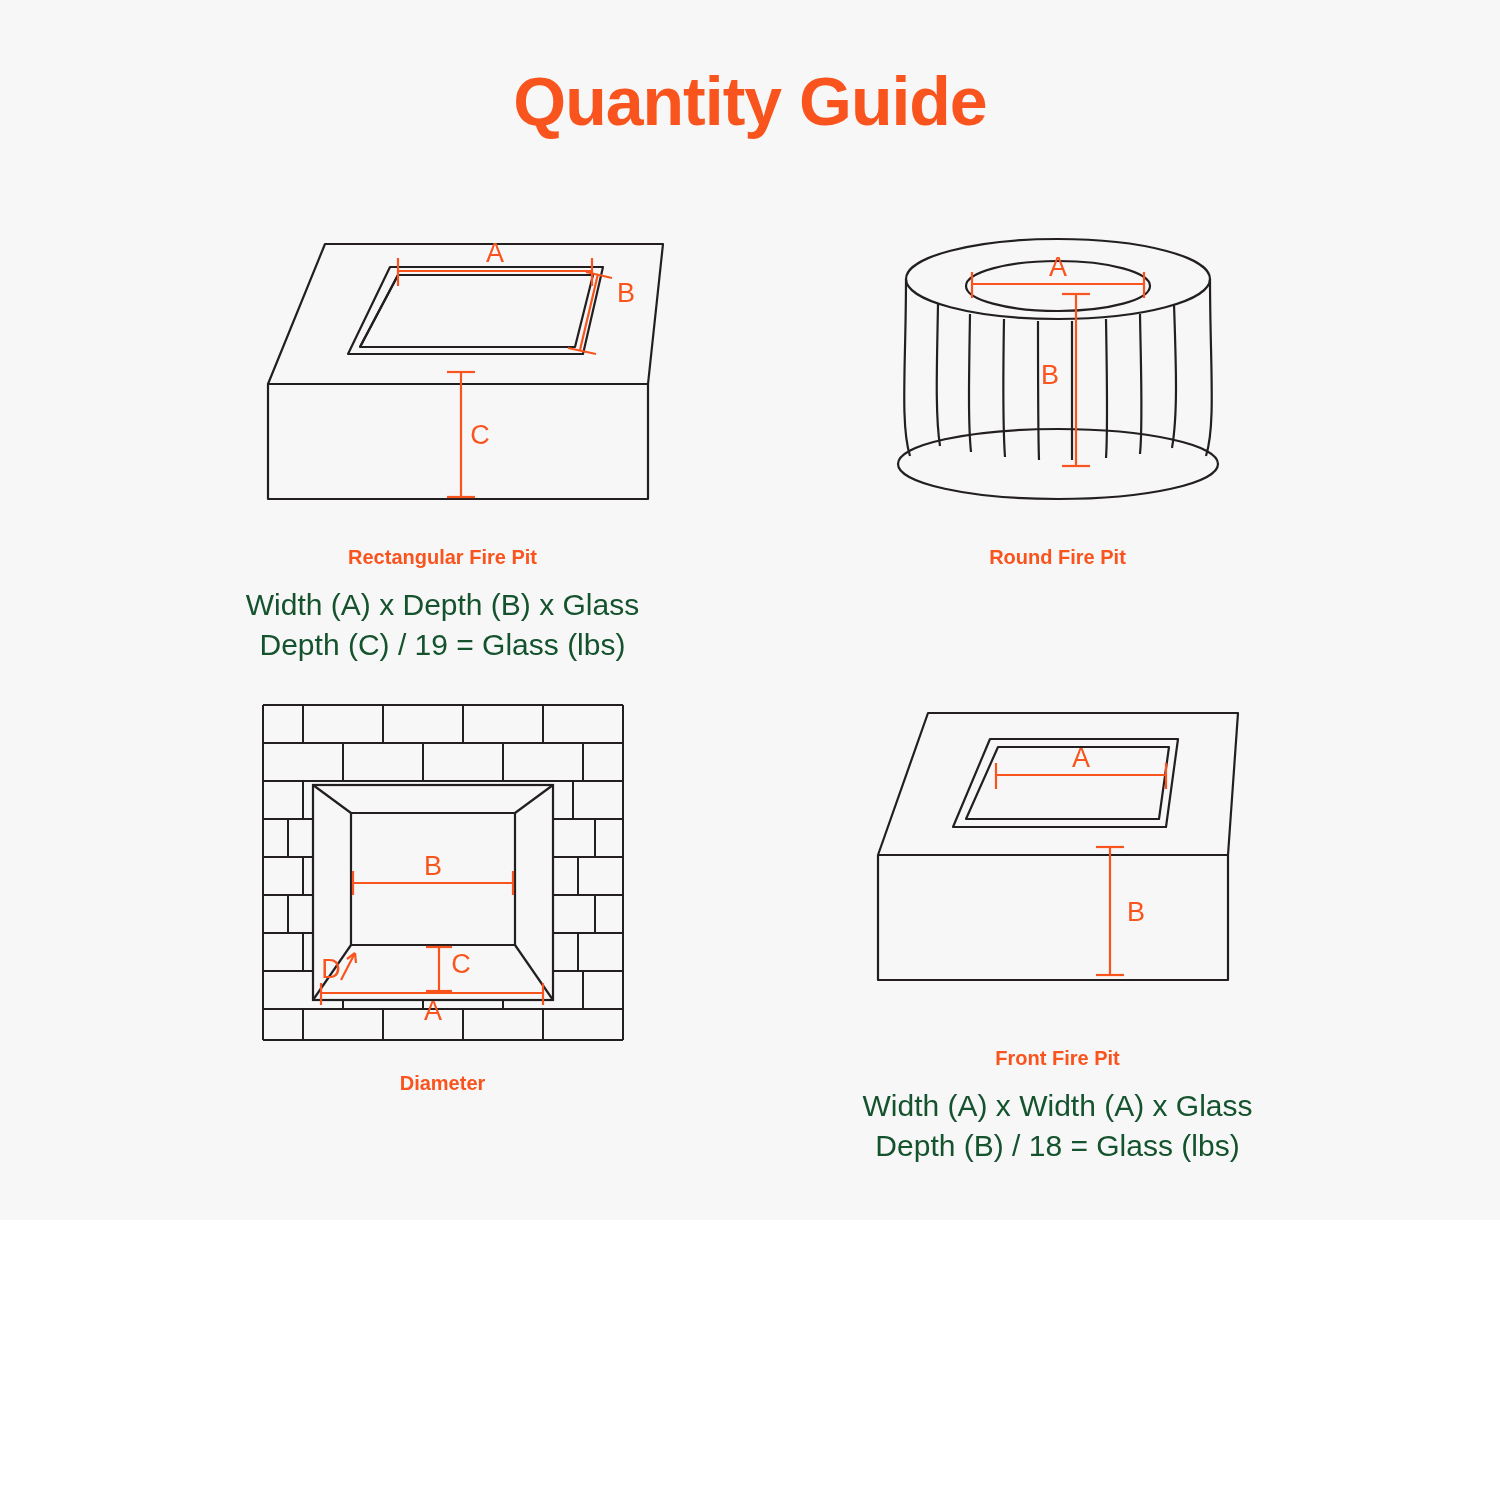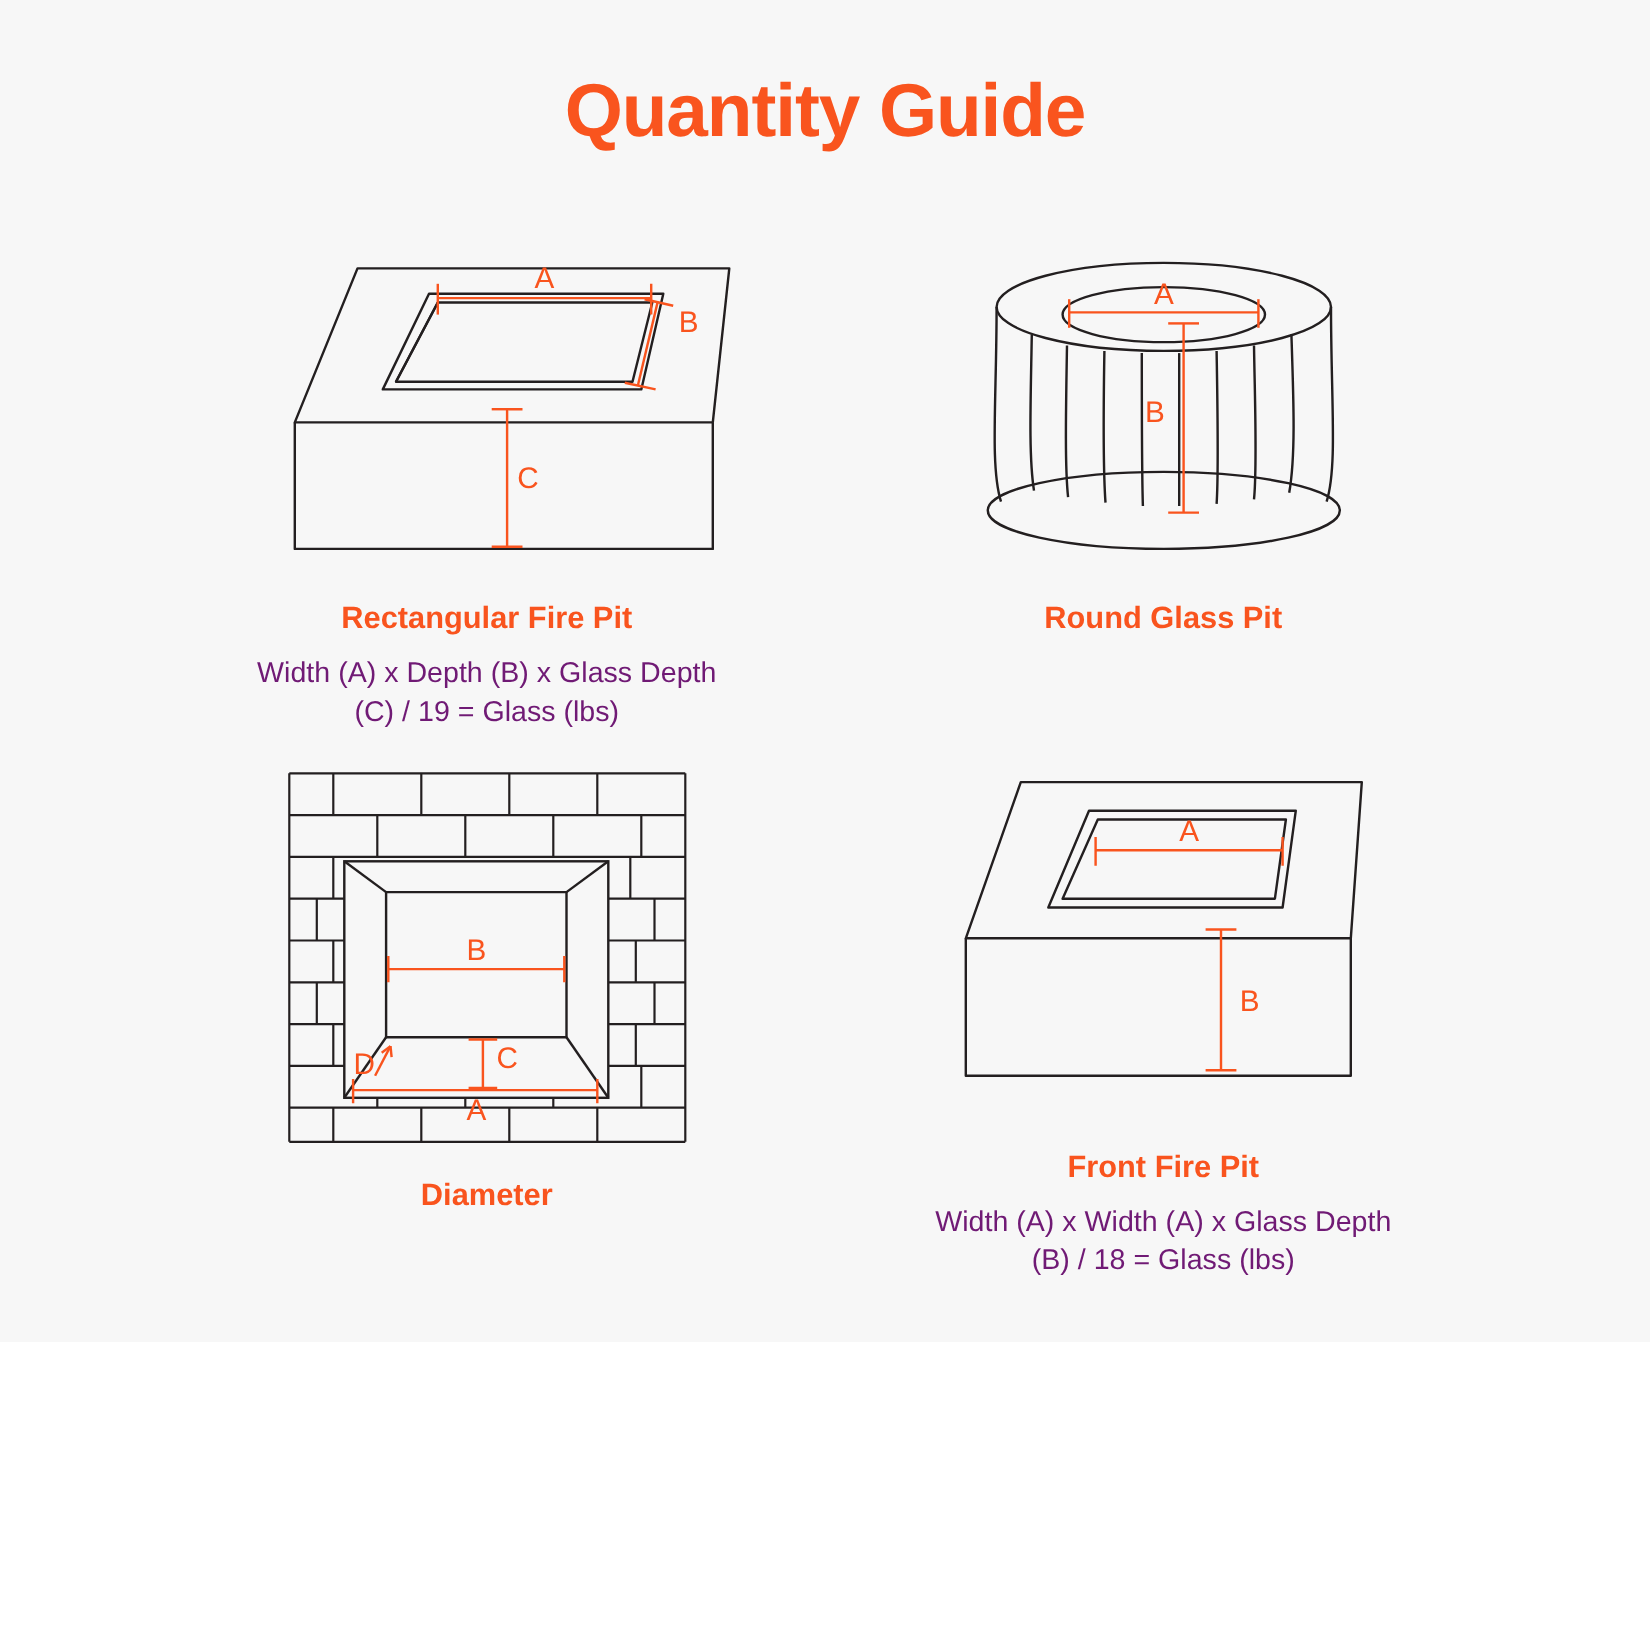--- a/index.html
+++ b/index.html
@@ -44,28 +44,28 @@
     align-items: center;
   }
   .figure {
     width: 100%;
     display: flex;
     justify-content: center;
     align-items: flex-end;
   }
   .cap-title {
     color: #f9541e;
-    font-size: 28px;
+    font-size: 20px;
     font-weight: bold;
     margin-top: 22px;
     text-align: center;
   }
   .cap-formula {
-    color: #701a75;
-    font-size: 26px;
+    color: #14532d;
+    font-size: 30px;
     line-height: 1.33;
     text-align: center;
     margin-top: 16px;
     max-width: 430px;
   }
   .r2 .figure { align-items: flex-start; }
 </style>
 </head>
 <body>
 
@@ -150,21 +150,21 @@
           <text x="200" y="52" text-anchor="middle" fill="#f9541e" font-family="Liberation Sans, sans-serif" font-size="27">A</text>
 
           <g stroke="#f9541e" stroke-width="2.2" fill="none">
             <line x1="218" y1="70" x2="218" y2="242"></line>
             <line x1="204" y1="70" x2="232" y2="70"></line>
             <line x1="204" y1="242" x2="232" y2="242"></line>
           </g>
           <text x="192" y="160" text-anchor="middle" fill="#f9541e" font-family="Liberation Sans, sans-serif" font-size="27">B</text>
         </svg>
       </div>
-      <div class="cap-title">Round Glass Pit</div>
+      <div class="cap-title">Round Fire Pit</div>
     </div>
 
     <div class="cell r2">
       <div class="figure">
         <svg width="400" height="355" viewBox="0 0 400 355">
           <g fill="none" stroke="#231f20" stroke-width="2.0">
 
             <line x1="20" y1="10" x2="380" y2="10"></line>
             <line x1="20" y1="48" x2="380" y2="48"></line>
             <line x1="20" y1="86" x2="380" y2="86"></line>

